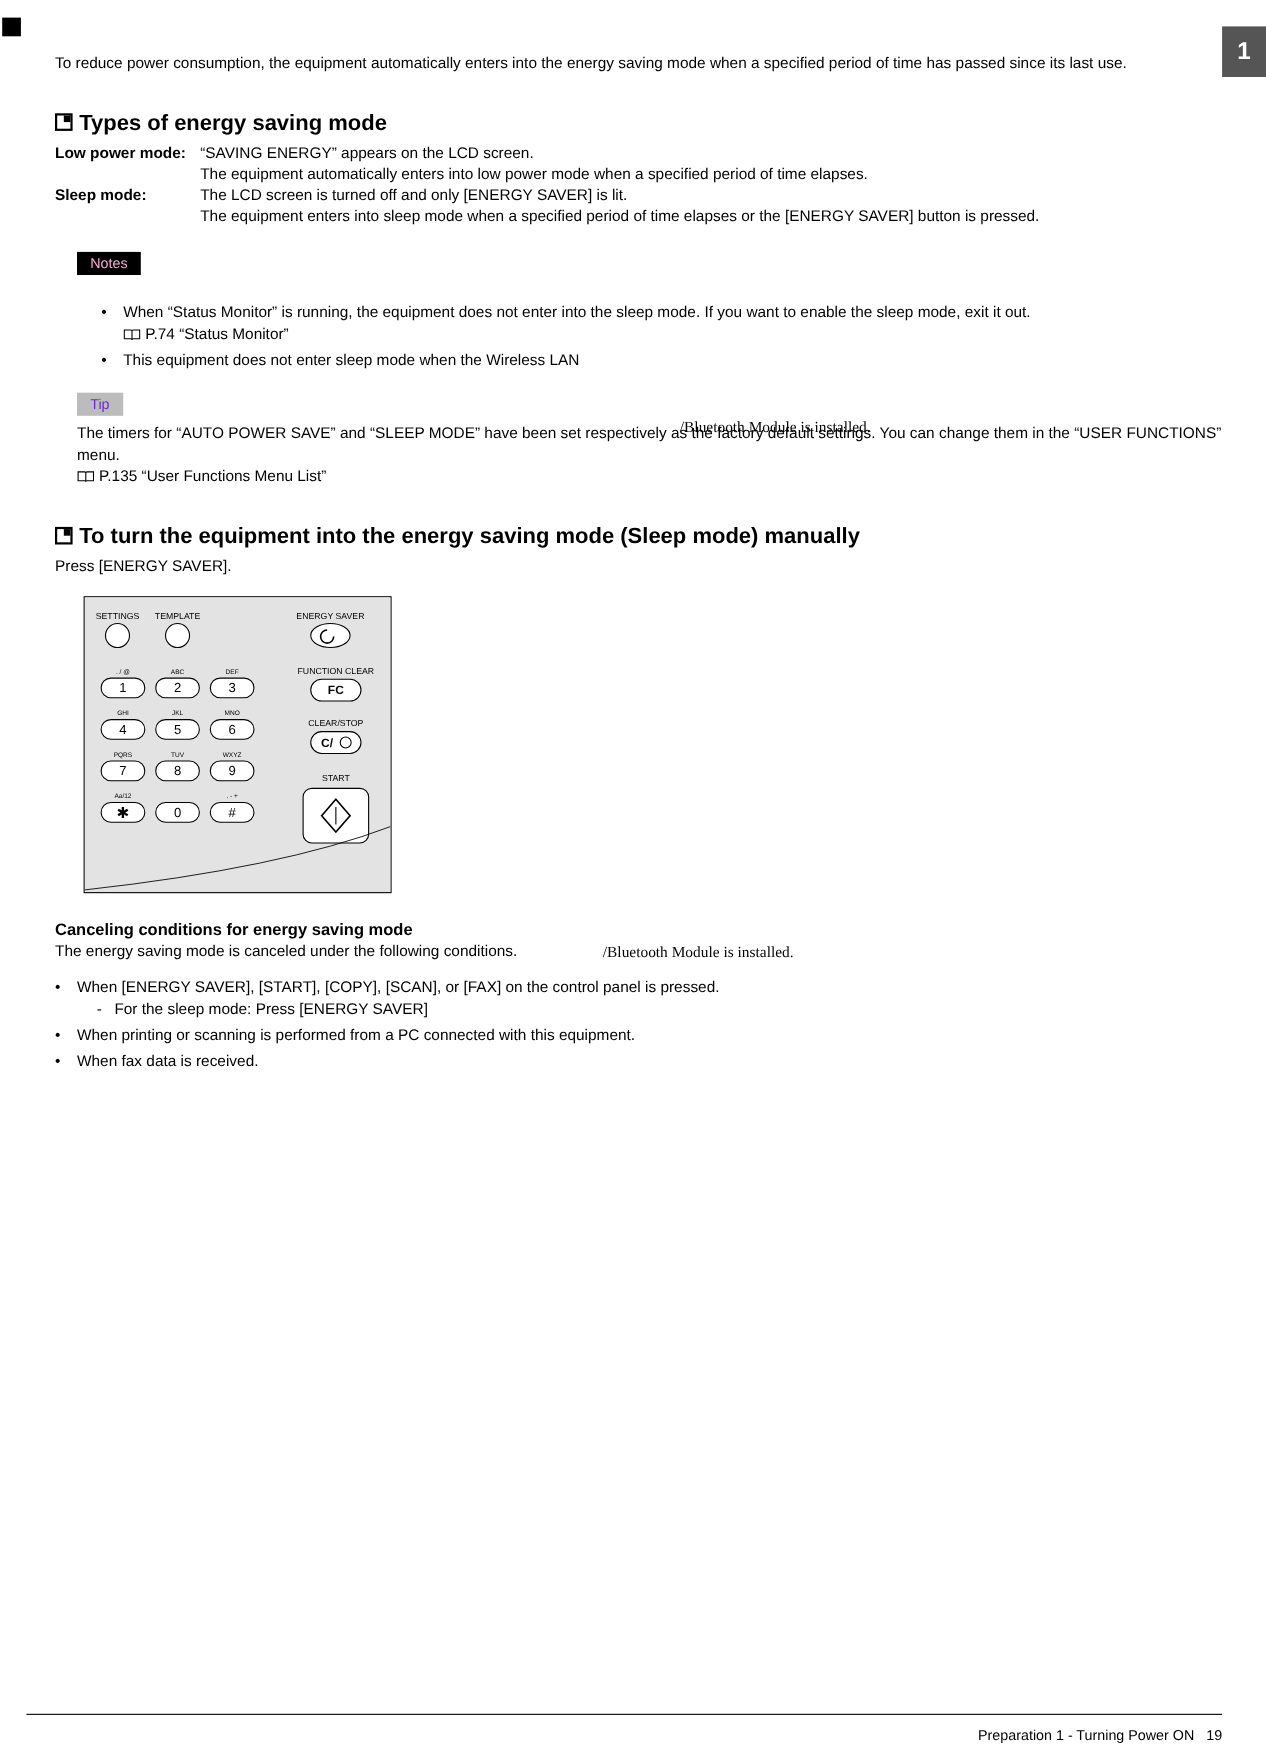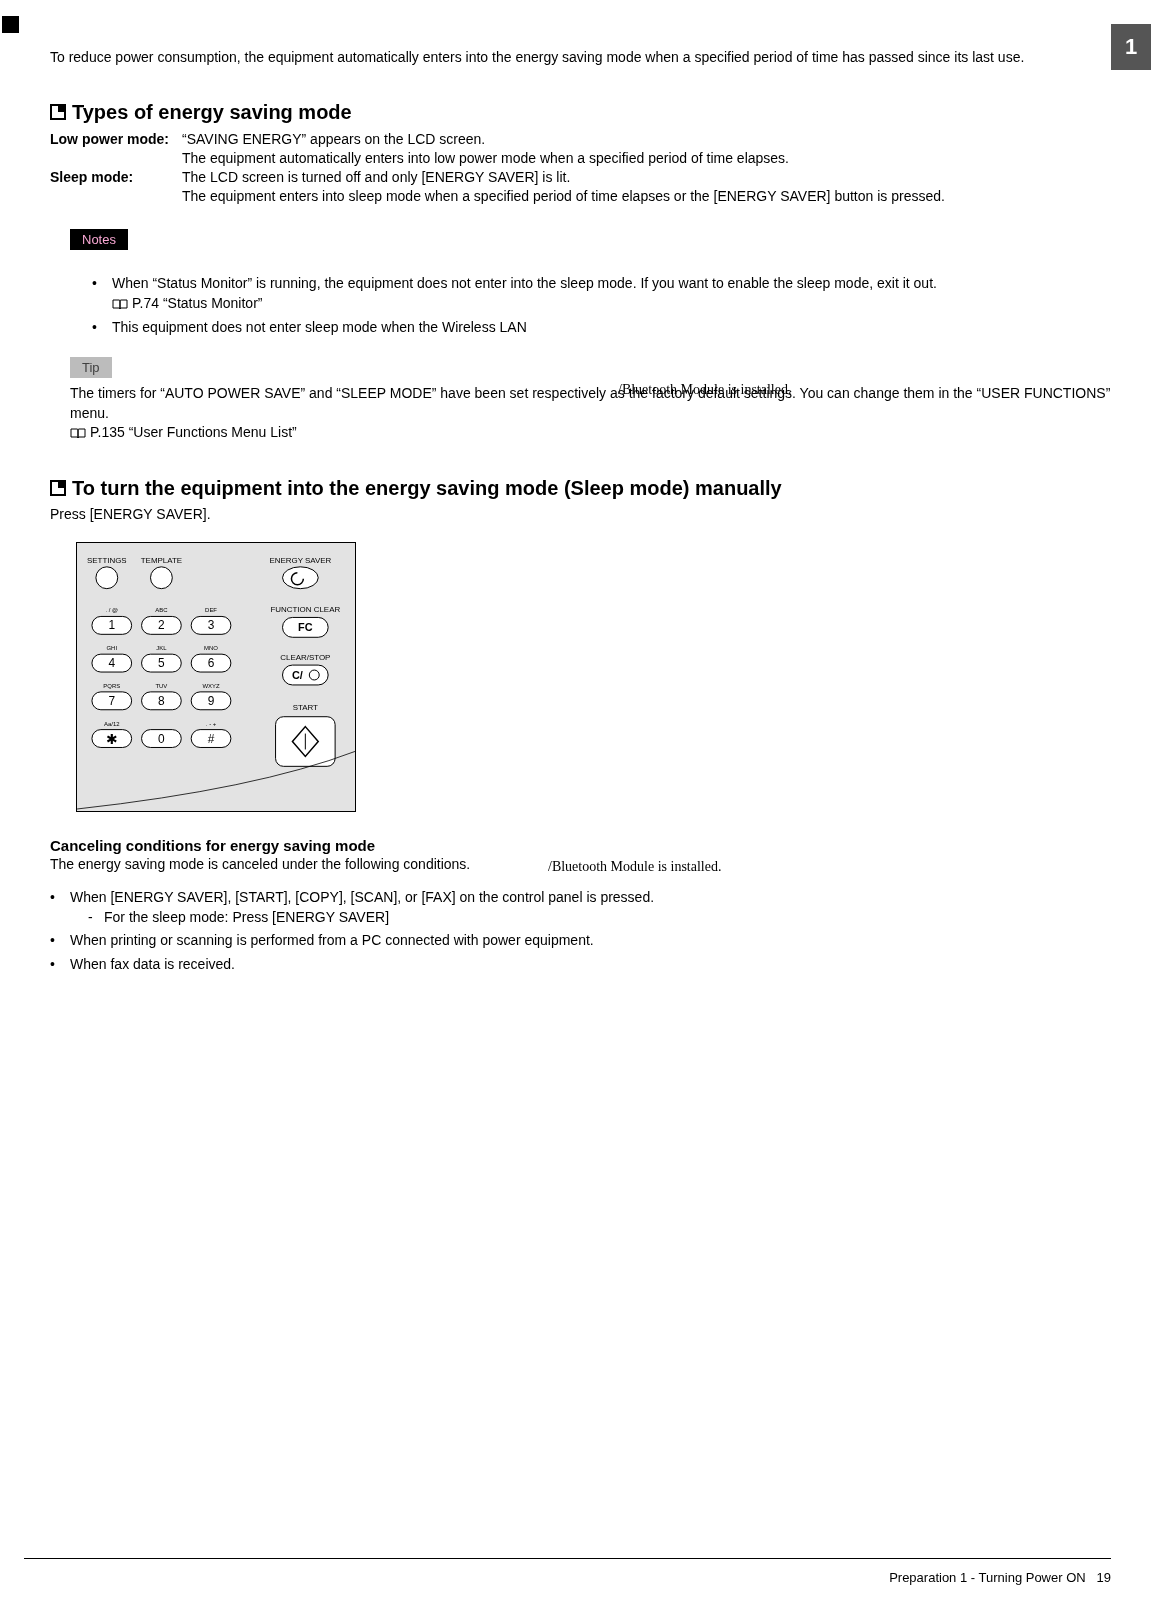--- a/index.html
+++ b/index.html
@@ -64,21 +64,21 @@
     .def-table { margin: 6px 0 0 50px; border-collapse: collapse; }
     .def-table td { vertical-align: top; padding: 0 10px 0 0; line-height: 1.35; margin-left: 47px; }
     .def-label { font-weight: bold; white-space: nowrap; width: 132px; }
     .notes-label, .tip-label {
       display: inline-block;
       padding: 3px 12px;
       color: #f9a8d4;
       background: #000;
       font-size: 13px;
     }
-    .tip-label { background: #bcbcbc; color: #404040; }
+    .tip-label { background: #bcbcbc; color: #6d28d9; }
     .notes-block { margin: 24px 0 0 70px; }
     .tip-block { margin: 20px 0 0 70px; }
     ul { list-style: none; margin: 24px 0 0 22px; }
     ul > li { position: relative; padding-left: 20px; line-height: 1.4; margin-bottom: 4px; }
     ul > li::before { content: "•"; position: absolute; left: 0; top: 0; font-size: 14px; }
     .book-ref { display: inline-block; margin-left: 0; }
     .book-icon {
       display: inline-block;
       vertical-align: -2px;
       margin-right: 4px;
@@ -242,20 +242,20 @@
 <p class="cancel-head">Canceling conditions for energy saving mode</p>
 <p class="cancel-desc">The energy saving mode is canceled under the following conditions.</p>
 
 <ul class="cancel-list">
   <li>
     <span>When [ENERGY SAVER], [START], [COPY], [SCAN], or [FAX] on the control panel is pressed.</span>
     <ul class="sub-list">
       <li>For the sleep mode: Press [ENERGY SAVER]</li>
     </ul>
   </li>
-  <li>When printing or scanning is performed from a PC connected with power equipment.</li>
+  <li>When printing or scanning is performed from a PC connected with this equipment.</li>
   <li>When fax data is received.</li>
 </ul>
 
 <div class="footer-line"></div>
 <div class="footer-text">
   <span>Preparation 1 - Turning Power ON</span>&nbsp;&nbsp;&nbsp;<span>19</span>
 </div>
 
 </body></html>

